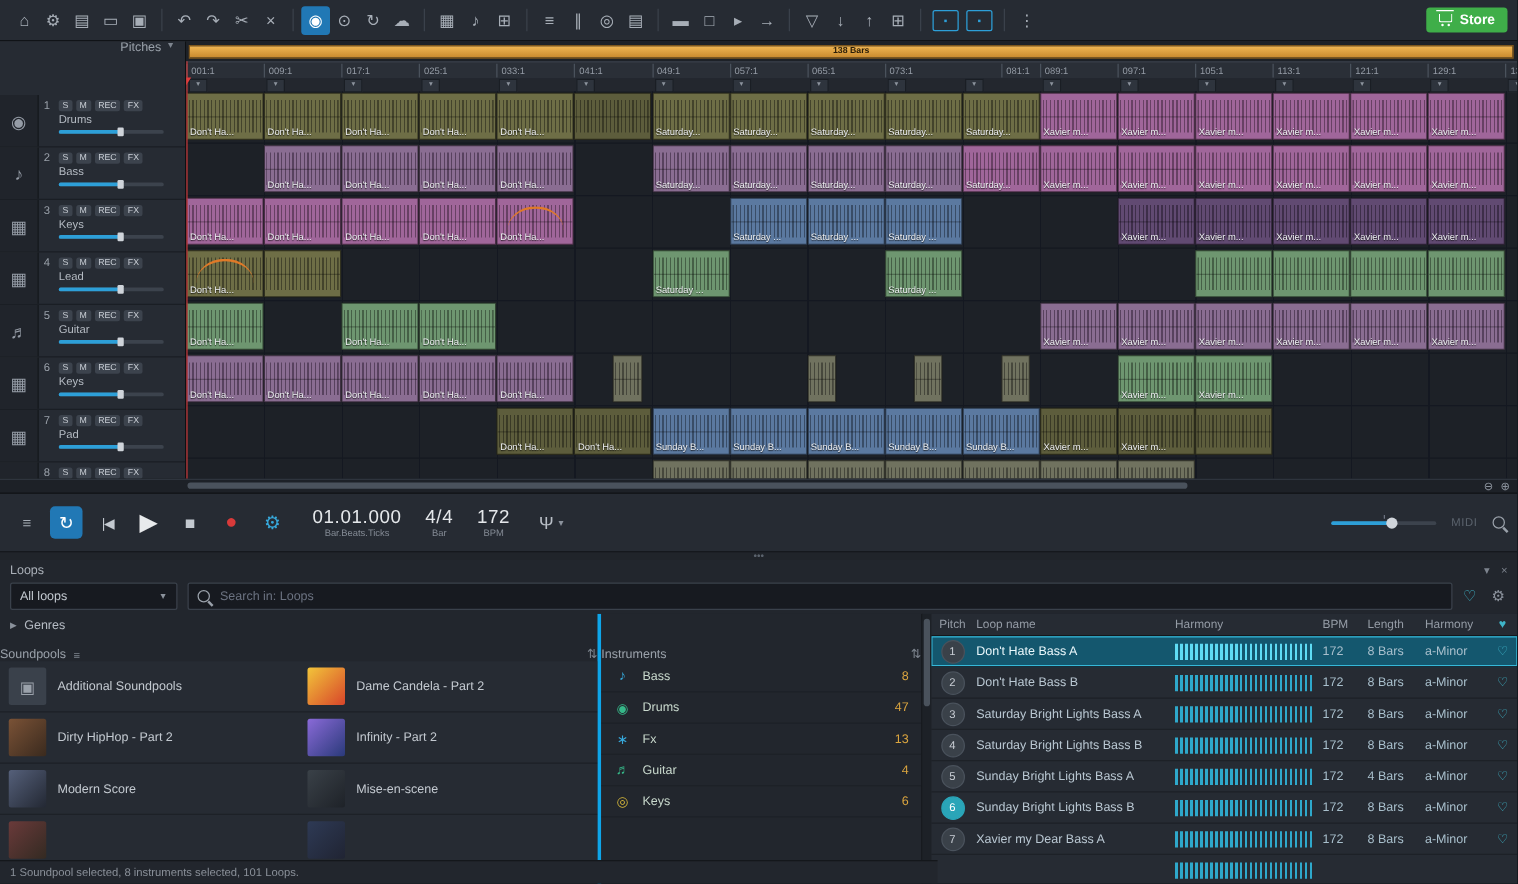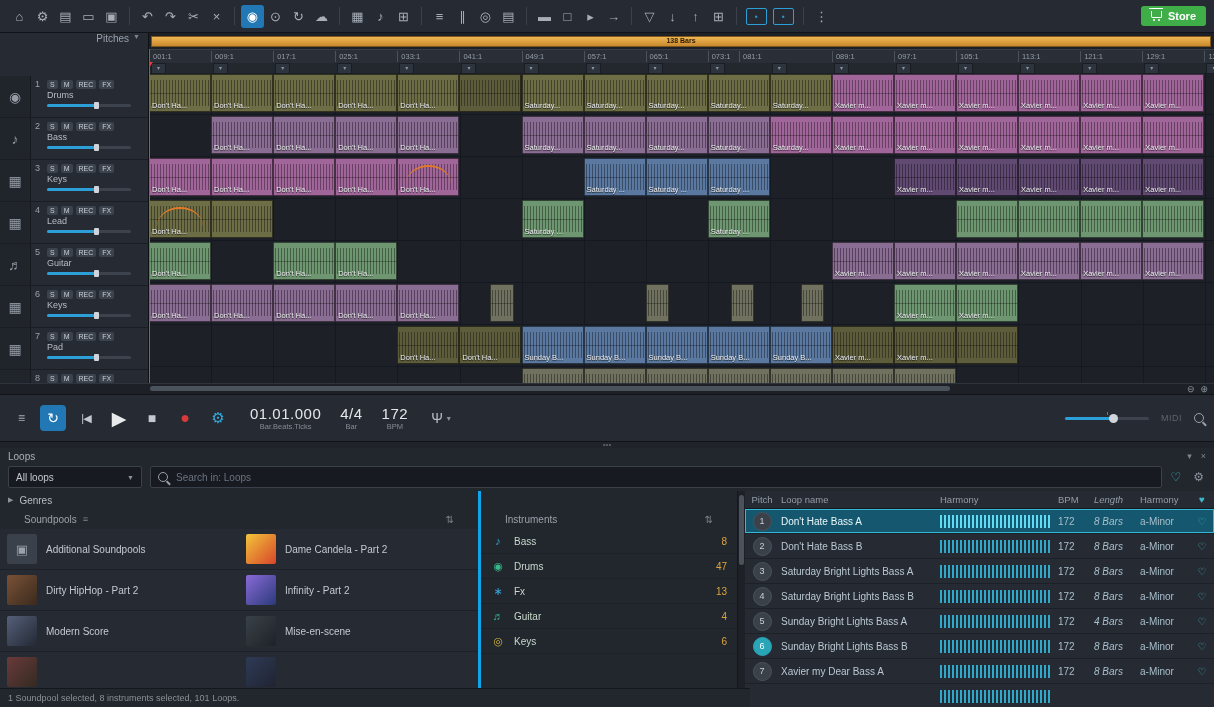--- a/index.html
+++ b/index.html
@@ -98,21 +98,21 @@
   .searchbox{flex:1;height:20px;background:#171a20;border:1px solid #3a414b;border-radius:2px;display:flex;align-items:center;padding:0 7px;gap:6px;}
   .searchbox input{background:transparent;border:0;outline:0;color:#c3c9d0;font-size:10px;flex:1;font-family:"Liberation Sans",sans-serif;}
   .searchbox input::placeholder{color:#6b7280;}
   .filter-icons{display:flex;gap:12px;color:#8b929c;font-size:12px;padding-right:2px;}
   .filter-icons span{cursor:pointer;}
 
   .browser{flex:1;display:flex;overflow:hidden;}
   .sp-col{width:478px;display:flex;flex-direction:column;border-right:3px solid #0ea5e9;flex:none;overflow:hidden;}
   .genres-row{height:18px;display:flex;align-items:center;gap:6px;padding:0 8px;font-size:10px;color:#b6bcc4;cursor:pointer;flex:none;}
   .genres-row .tri{font-size:7px;color:#8b929c;}
-  .section-hd{height:20px;display:flex;align-items:center;padding:0 24px;font-size:10px;color:#9aa1aa;gap:6px;flex:none;}
+  .section-hd{height:20px;display:flex;align-items:flex-end;padding:0 0;font-size:10px;color:#9aa1aa;gap:6px;flex:none;}
   .section-hd .sort{font-size:9px;color:#7d848e;}
   .section-hd .collapse{margin-left:auto;color:#7d848e;font-size:10px;cursor:pointer;}
   .sp-grid{flex:1;display:grid;grid-template-columns:1fr 1fr;grid-auto-rows:41px;overflow:hidden;background:#262b33;}
   .sp-item{display:flex;align-items:center;gap:9px;padding:0 7px;border-bottom:1px solid #1d2127;font-size:10px;color:#c3c9d0;cursor:pointer;overflow:hidden;}
   .sp-art{width:30px;height:30px;border-radius:2px;flex:none;}
   .sp-art.box{background:#3a414b;display:flex;align-items:center;justify-content:center;color:#9aa1aa;font-size:13px;}
 
   .inst-col{width:256px;display:flex;flex-direction:column;border-right:1px solid #14171b;background:#22262d;padding-top:18px;flex:none;overflow:hidden;}
   .inst-row{height:24px;display:flex;align-items:center;gap:9px;padding:0 10px;font-size:10px;color:#c8d8cc;border-bottom:1px solid #1d2127;cursor:pointer;flex:none;}
   .inst-row .icon{width:14px;text-align:center;font-size:11px;}
@@ -122,21 +122,21 @@
   .vscroll .vthumb{position:absolute;top:4px;left:1px;width:5px;height:70px;background:#4a525c;border-radius:3px;cursor:pointer;}
 
   .table-col{flex:1;display:flex;flex-direction:column;background:#262b33;overflow:hidden;}
   .tbl-hd{height:17px;display:flex;align-items:center;font-size:9.5px;color:#959ca6;border-bottom:1px solid #14171b;flex:none;}
   .tbl-row{height:24px;display:flex;align-items:center;font-size:10px;color:#b9c7d2;border-bottom:1px solid #1d2127;cursor:pointer;flex:none;}
   .tbl-row.selected{background:#14576e;box-shadow:inset 0 0 0 1px #35b8d8;color:#eaf7fb;}
   .c-pitch{width:34px;text-align:center;flex:none;}
   .c-name{flex:1;padding-left:2px;white-space:nowrap;overflow:hidden;}
   .c-prev{width:118px;flex:none;display:flex;align-items:center;}
   .c-bpm{width:36px;flex:none;color:#a8bfcc;}
-  .c-len{width:46px;flex:none;color:#a8bfcc;font-style:italic;}
+  .c-len{width:46px;flex:none;color:#a8bfcc;}
   .c-harm{width:50px;flex:none;color:#a8bfcc;}
   .c-like{width:24px;text-align:center;flex:none;}
   .tbl-hd .c-bpm,.tbl-hd .c-len,.tbl-hd .c-harm{color:#959ca6;}
   .pitch-badge{width:17px;height:17px;border-radius:50%;background:#3a4149;border:1px solid #4a525c;color:#c9ced5;font-size:9px;display:flex;align-items:center;justify-content:center;margin:0 auto;}
   .pitch-badge.active{background:#2aa5b8;border-color:#2aa5b8;color:#fff;}
   .wave{height:13px;width:112px;color:#2fb6dc;background:repeating-linear-gradient(90deg,currentColor 0 2px,transparent 2px 4px);opacity:.9;}
   .selected .wave{color:#5fdcf4;opacity:1;}
   .heart{color:#3fb5c9;font-size:10px;}
 
   .status{position:absolute;left:0;bottom:0;width:734px;height:18px;background:#22262d;border-top:1px solid #14171b;display:flex;align-items:center;padding:0 8px;font-size:9px;color:#8a9099;z-index:3;}
@@ -343,21 +343,21 @@
           <span class="tick" style="left:0.0px">001:1</span>
           <span class="tick" style="left:62.1px">009:1</span>
           <span class="tick" style="left:124.2px">017:1</span>
           <span class="tick" style="left:186.2px">025:1</span>
           <span class="tick" style="left:248.3px">033:1</span>
           <span class="tick" style="left:310.4px">041:1</span>
           <span class="tick" style="left:372.5px">049:1</span>
           <span class="tick" style="left:434.6px">057:1</span>
           <span class="tick" style="left:496.6px">065:1</span>
           <span class="tick" style="left:558.7px">073:1</span>
-          <span class="tick" style="left:590px">081:1</span>
+          <span class="tick" style="left:652px">081:1</span>
           <span class="tick" style="left:682.9px">089:1</span>
           <span class="tick" style="left:745.0px">097:1</span>
           <span class="tick" style="left:807.0px">105:1</span>
           <span class="tick" style="left:869.1px">113:1</span>
           <span class="tick" style="left:931.2px">121:1</span>
           <span class="tick" style="left:993.3px">129:1</span>
           <span class="tick" style="left:1055.4px">137:1</span>
         </div>
       <div class="marker-row" id="markerRow">
           <span class="marker" style="left:2.0px">▾</span>

